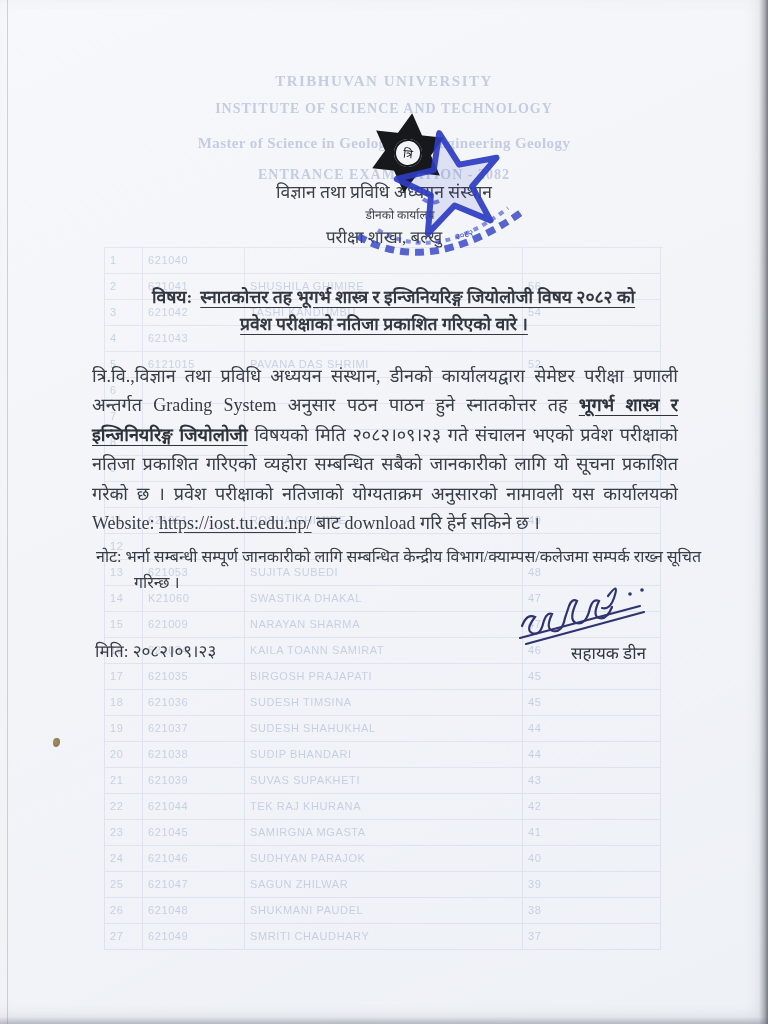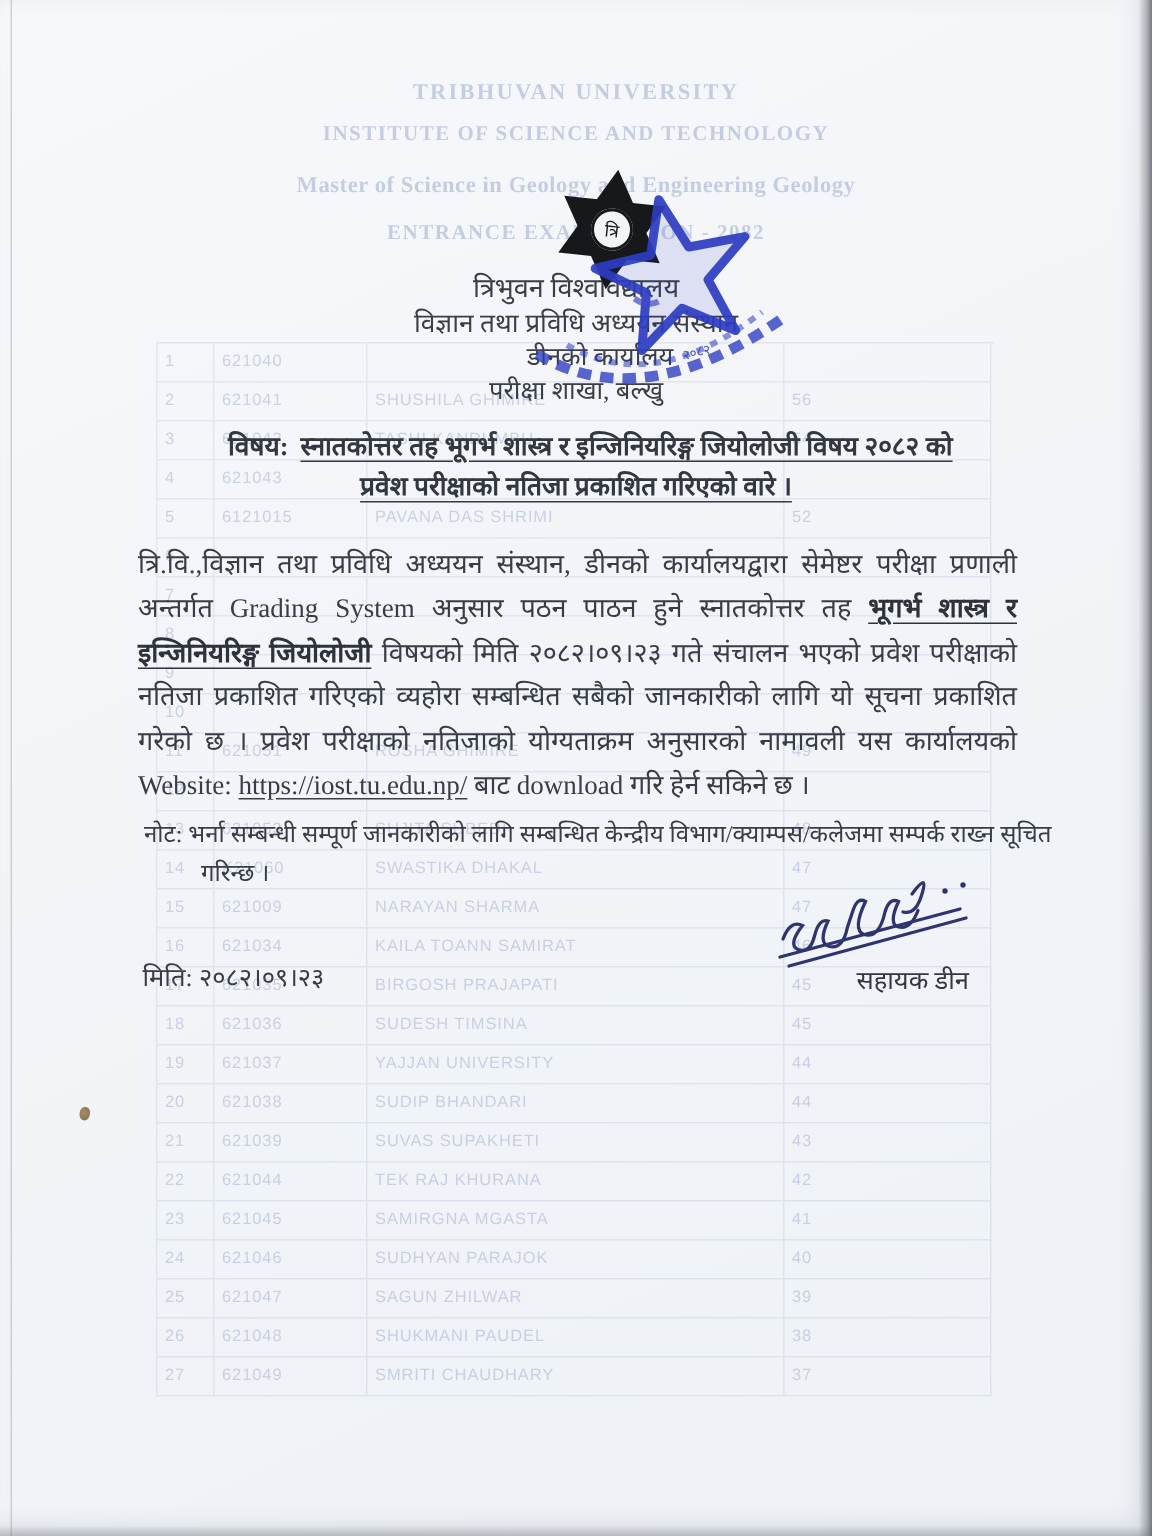--- a/index.html
+++ b/index.html
@@ -11,42 +11,42 @@
   }
   
   .edge-right{position:absolute;top:0;right:0;width:9px;height:100%;
     background:linear-gradient(to right, rgba(0,0,0,0), rgba(95,100,110,.38) 60%, rgba(50,54,62,.6));}
   .edge-bottom{position:absolute;left:0;bottom:0;width:100%;height:7px;
     background:linear-gradient(to bottom, rgba(0,0,0,0), rgba(95,100,110,.30));}
   .edge-left{position:absolute;top:0;left:7px;width:1px;height:100%;background:rgba(130,138,152,.35);}
   .speck{position:absolute;left:53px;top:738px;width:7px;height:9px;border-radius:50% 40% 55% 45%;
     background:radial-gradient(circle at 40% 40%, #9b7a48, #6f5530);opacity:.85;}
   
-  .bleed{position:absolute;inset:0;z-index:1;filter:blur(.45px);}
+  .bleed{position:absolute;inset:0;z-index:1;filter:blur(.45px);margin-top:19px;}
   .bleed-head{position:absolute;left:0;width:768px;text-align:center;
     font-family:"Liberation Serif",serif;font-weight:bold;color:rgba(118,138,185,.38);}
   .bh1{top:54px;font-size:15px;letter-spacing:1.5px;}
   .bh2{top:82px;font-size:14px;letter-spacing:1px;}
   .bh3{top:116px;font-size:15px;letter-spacing:.4px;}
   .bh4{top:148px;font-size:14px;letter-spacing:1px;}
   .bleed-table{position:absolute;left:104px;top:228px;width:558px;
     border-left:1px solid rgba(100,125,175,.13);border-top:1px solid rgba(100,125,175,.13);}
   .bleed-row{display:grid;grid-template-columns:38px 102px 278px 138px;height:26px;}
   .bleed-row span{
     border-right:1px solid rgba(100,125,175,.13);
     border-bottom:1px solid rgba(100,125,175,.13);
     font-family:"Liberation Sans",sans-serif;font-size:11px;
     color:rgba(104,126,180,.30);letter-spacing:.6px;
     padding:6px 5px 0;overflow:hidden;white-space:nowrap;}
   
   .logo-wrap{position:absolute;left:328px;top:104px;width:204px;height:172px;z-index:3;pointer-events:none;}
   .letterhead{position:absolute;left:0;top:181px;width:768px;text-align:center;z-index:2;color:#3a3e46;}
   .lh1{font-size:18px;line-height:23px;}
   .lh2{font-size:17.5px;line-height:23px;}
-  .lh3{font-size:17px;line-height:22px;padding-left:32px;}
+  .lh3{font-size:12px;line-height:22px;padding-left:32px;}
   .lh4{font-size:17px;line-height:23px;}
   
   .subject{position:absolute;left:90px;top:284px;width:588px;z-index:2;
     font-weight:bold;color:#33373f;font-size:17.5px;line-height:27px;text-align:center;}
   .subject .u{text-decoration:underline;text-underline-offset:4px;}
   .subject .lbl{text-decoration:none;margin-right:8px;margin-left:19px;}
   
   .bodypar{position:absolute;left:92px;top:362px;width:586px;z-index:2;
     font-size:18px;line-height:29.4px;color:#383c44;text-align:justify;}
   .bodypar .bold-u{font-weight:bold;color:#2e323a;text-decoration:underline;text-underline-offset:4px;}
@@ -175,21 +175,21 @@
         </div>
         <div class="bleed-row">
           <span>18</span>
           <span>621036</span>
           <span>SUDESH TIMSINA</span>
           <span>45</span>
         </div>
         <div class="bleed-row">
           <span>19</span>
           <span>621037</span>
-          <span>YAJJAN UNIVERSITY</span>
+          <span>SUDESH SHAHUKHAL</span>
           <span>44</span>
         </div>
         <div class="bleed-row">
           <span>20</span>
           <span>621038</span>
           <span>SUDIP BHANDARI</span>
           <span>44</span>
         </div>
         <div class="bleed-row">
           <span>21</span>
@@ -251,21 +251,20 @@
         <path transform="rotate(-12 122 80)" d="M122,28 L135,63 L173,64 L143,87 L154,124 L122,102 L90,124 L101,87 L71,64 L109,63 Z" stroke-width="6" fill="rgba(45,60,195,0.12)" stroke-linejoin="round"></path>
         <path d="M30,132 Q100,174 194,108" stroke-width="7" stroke-dasharray="9 6" opacity="0.85"></path>
         <path d="M50,126 Q108,160 180,104" stroke-width="4" stroke-dasharray="5 5" opacity="0.6"></path>
         <path d="M95,95 q8,6 16,2" stroke-width="4" opacity="0.7"></path>
         <text x="128" y="136" font-size="9" fill="#2d3cc2" stroke="none" transform="rotate(-14 128 136)" font-family="Liberation Serif, serif">२०८२</text>
       </g>
     </svg>
   </div>
 
   <div class="letterhead">
-    <div class="lh1">त्रिभुवन विश्वविद्यालय</div>
     <div class="lh2">विज्ञान तथा प्रविधि अध्ययन संस्थान</div>
     <div class="lh3">डीनको कार्यालय</div>
     <div class="lh4">परीक्षा शाखा, बल्खु</div>
   </div>
 
   <div class="subject">
     <span class="lbl">विषय:</span><span class="u">स्नातकोत्तर तह भूगर्भ शास्त्र र इन्जिनियरिङ्ग जियोलोजी विषय २०८२ को</span><br>
     <span class="u">प्रवेश परीक्षाको नतिजा प्रकाशित गरिएको वारे ।</span>
   </div>
 

